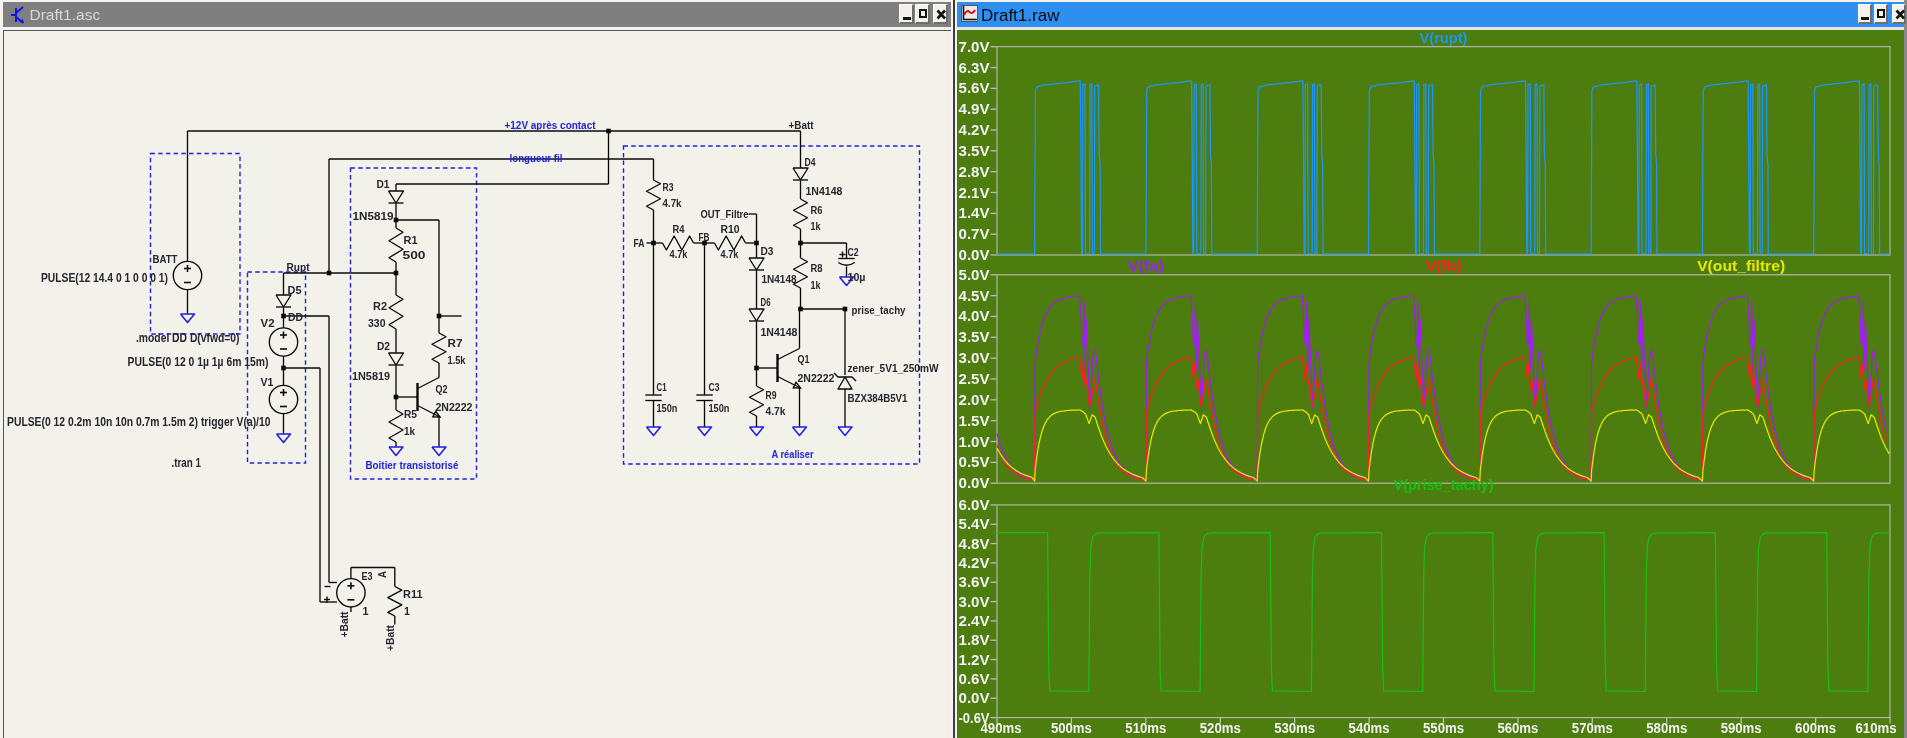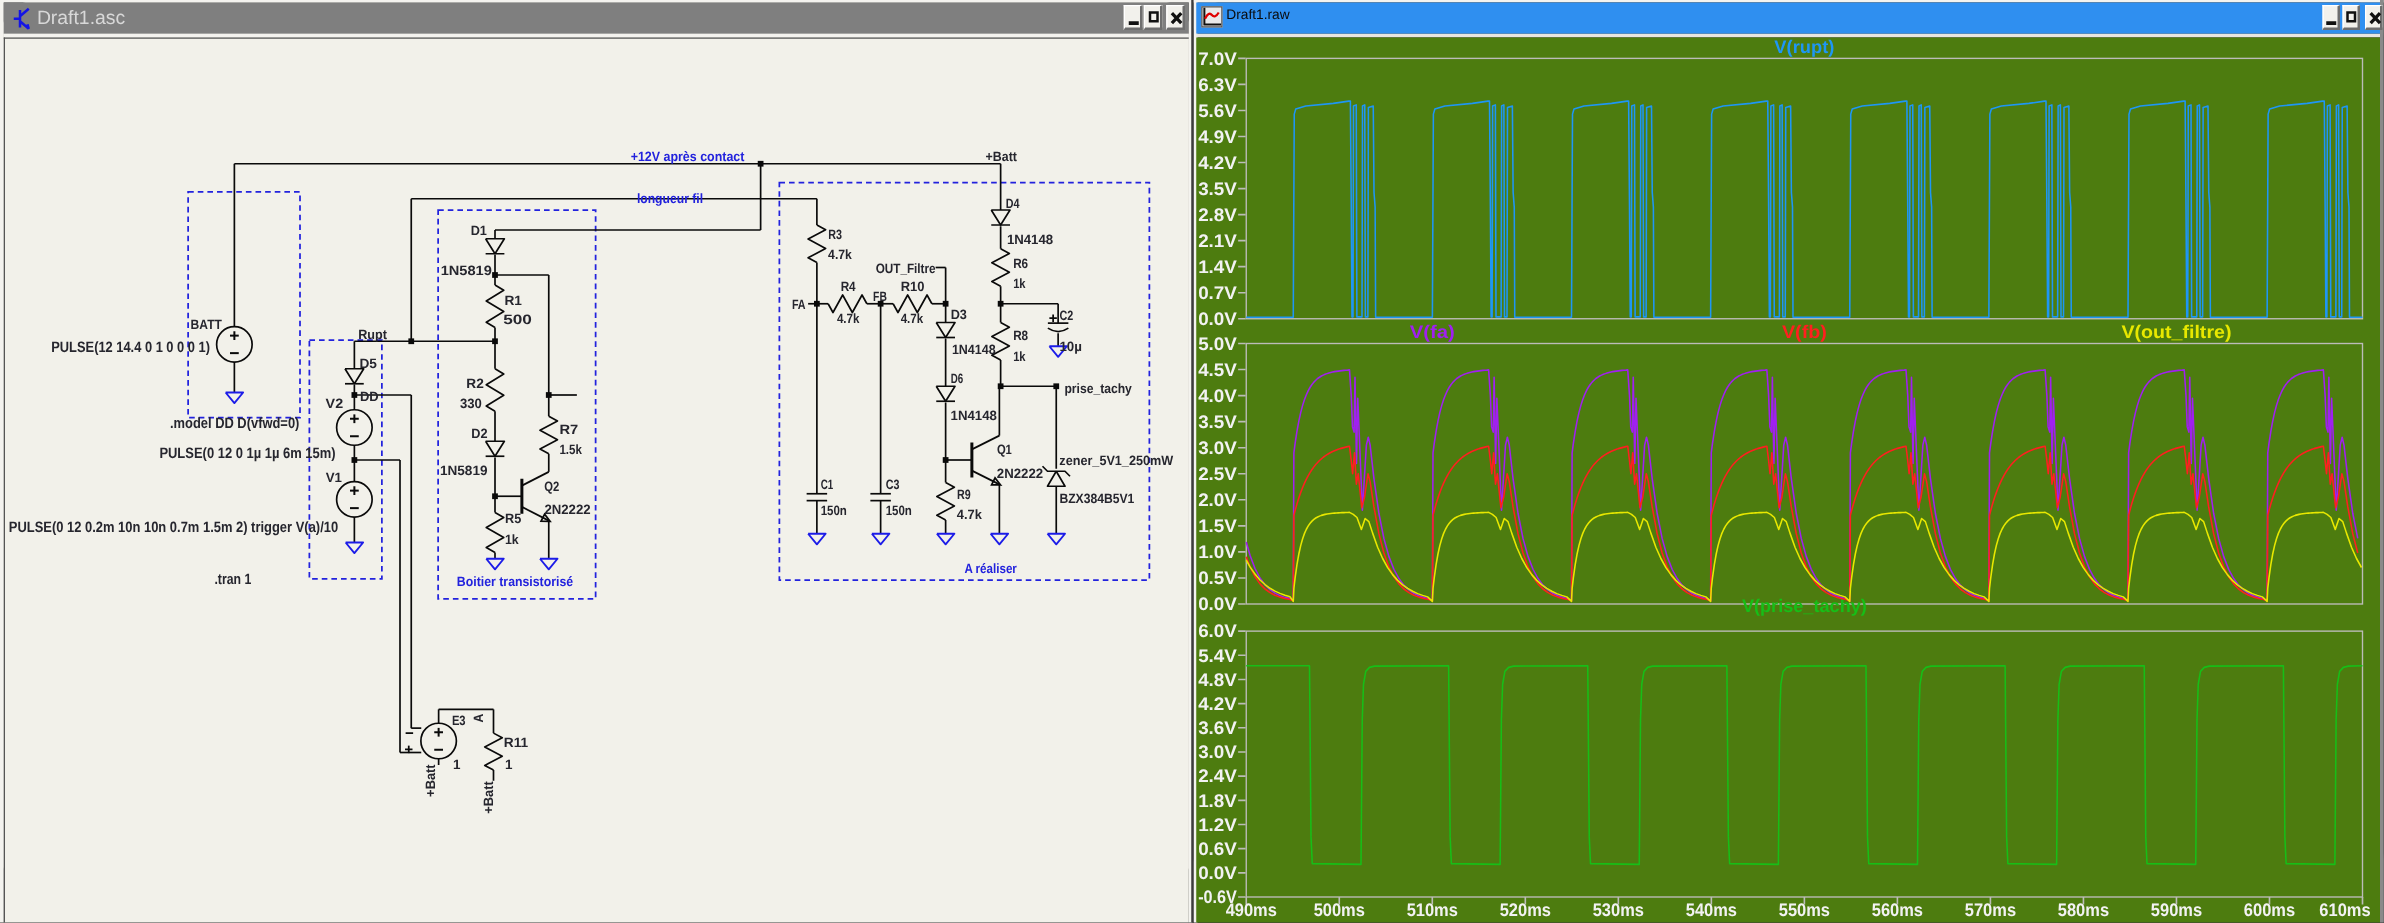--- a/index.html
+++ b/index.html
@@ -262,21 +262,21 @@
  <div style="position:absolute;left:-1px;top:0;width:2px;height:738px;background:#3c3c3c"></div>
  <div style="position:absolute;left:1px;top:0;width:2.5px;height:738px;background:#f4f3ef"></div>
  <div style="position:absolute;left:950px;top:0;width:3px;height:738px;background:#8a8a8a"></div>
  <div style="position:absolute;left:3px;top:2px;width:947px;height:25px;background:#2f8ff0;">
    <div style="position:absolute;left:4px;top:3px;width:17px;height:17px;background:#e9e9e9;border:1px solid #555;">
      <svg width="15" height="15" viewBox="0 0 15 15">
        <path d="M1.5 0 L1.5 13.5 L15 13.5" stroke="#111" stroke-width="1.6" fill="none"></path>
        <path d="M2 9 Q5 3 7.5 6 Q10 9 13 4" stroke="#e00000" stroke-width="1.8" fill="none"></path>
      </svg>
    </div>
-   <span style="position:absolute;left:24px;top:4px;font-size:11px;color:#0a0a0a;">Draft1.raw</span>
+   <span style="position:absolute;left:24px;top:4px;font-size:17px;color:#0a0a0a;">Draft1.raw</span>
    <div style="position:absolute;left:900.5px;top:2px;width:14.6px;height:20px;background:#f2f1ec;border-top:1.5px solid #fff;border-left:1.5px solid #fff;border-right:2px solid #6e6e6e;border-bottom:2px solid #6e6e6e;box-sizing:border-box;">
         <div style="position:absolute;left:2.5px;top:12px;width:8px;height:2.5px;background:#111"></div>
       </div>
       <div style="position:absolute;left:916.7px;top:2px;width:14.6px;height:20px;background:#f2f1ec;border-top:1.5px solid #fff;border-left:1.5px solid #fff;border-right:2px solid #6e6e6e;border-bottom:2px solid #6e6e6e;box-sizing:border-box;">
         <div style="position:absolute;left:2.5px;top:4px;width:8px;height:9px;border:2px solid #111"></div>
       </div>
       <div style="position:absolute;left:934.5px;top:2px;width:14.6px;height:20px;background:#f2f1ec;border-top:1.5px solid #fff;border-left:1.5px solid #fff;border-right:2px solid #6e6e6e;border-bottom:2px solid #6e6e6e;box-sizing:border-box;">
         <svg width="15" height="20" style="position:absolute;left:0;top:0">
           <path d="M3.5 5.5 L11 13.5 M11 5.5 L3.5 13.5" stroke="#111" stroke-width="2.6"></path>
         </svg>

